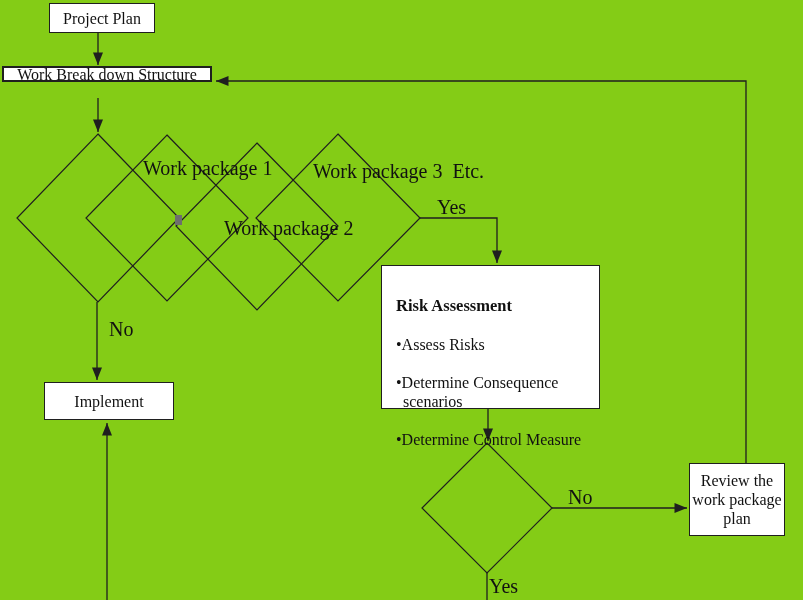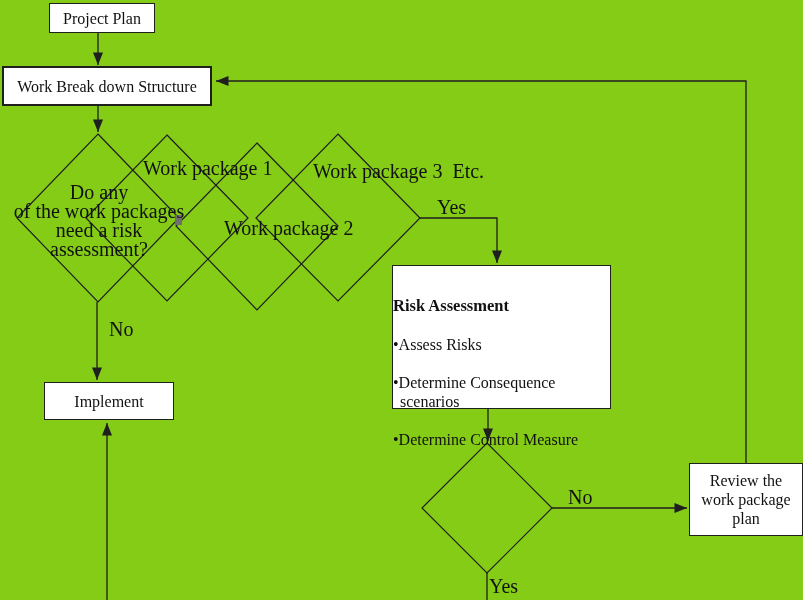--- a/index.html
+++ b/index.html
@@ -40,26 +40,26 @@
   .lbl {
     position: absolute;
     font-size: 20px;
     line-height: 19px;
     white-space: pre-line;
     background: transparent;
   }
   .lbl.center { text-align: center; }
   .lbl.nowrap { white-space: pre; }
   #project-plan   { left: 49px;  top: 3px;   width: 106px; height: 30px; }
-  #wbs            { left: 2px;   top: 66px;  width: 210px; height: 40px; text-align: center; }
+  #wbs            { left: 2px;   top: 66px;  width: 210px; height: 16px; text-align: center; }
   #implement      { left: 44px;  top: 382px; width: 130px; height: 38px; }
-  #review         { left: 689px; top: 463px; width: 114px; height: 73px; text-align: center; }
+  #review         { left: 689px; top: 463px; width: 96px; height: 73px; text-align: center; }
   #risk-assessment {
-    left: 392px; top: 265px; width: 219px; height: 144px;
-    padding: 11px 4px 0 0;
+    left: 381px; top: 265px; width: 219px; height: 144px;
+    padding: 11px 4px 0 14px;
     display: block;
     text-align: left;
   }
   .ra-title {
     font-weight: bold;
     font-size: 16.5px;
     line-height: 19.5px;
     white-space: pre;
   }
   .ra-item {
@@ -123,24 +123,20 @@
 scenarios</div>
     <div class="ra-item">•Determine Control Measure</div>
   </div>
 
   <div class="box" id="implement">Implement</div>
 
   <div class="box" id="review">Review the
 work package
 plan</div>
 
-  <div class="lbl center" id="decision-label">Do any
-of the work packages
-need a risk
-assessment?</div>
   <div class="lbl nowrap" id="wp1-label">Work package 1</div>
   <div class="lbl nowrap" id="wp2-label">Work package 2</div>
   <div class="lbl nowrap" id="wp3-label">Work package 3&nbsp; Etc.</div>
 
   <div class="lbl nowrap" id="yes-top-label">Yes</div>
   <div class="lbl nowrap" id="no-left-label">No</div>
   <div class="lbl nowrap" id="no-mid-label">No</div>
   <div class="lbl nowrap" id="yes-bottom-label">Yes</div>
 
 </div>

